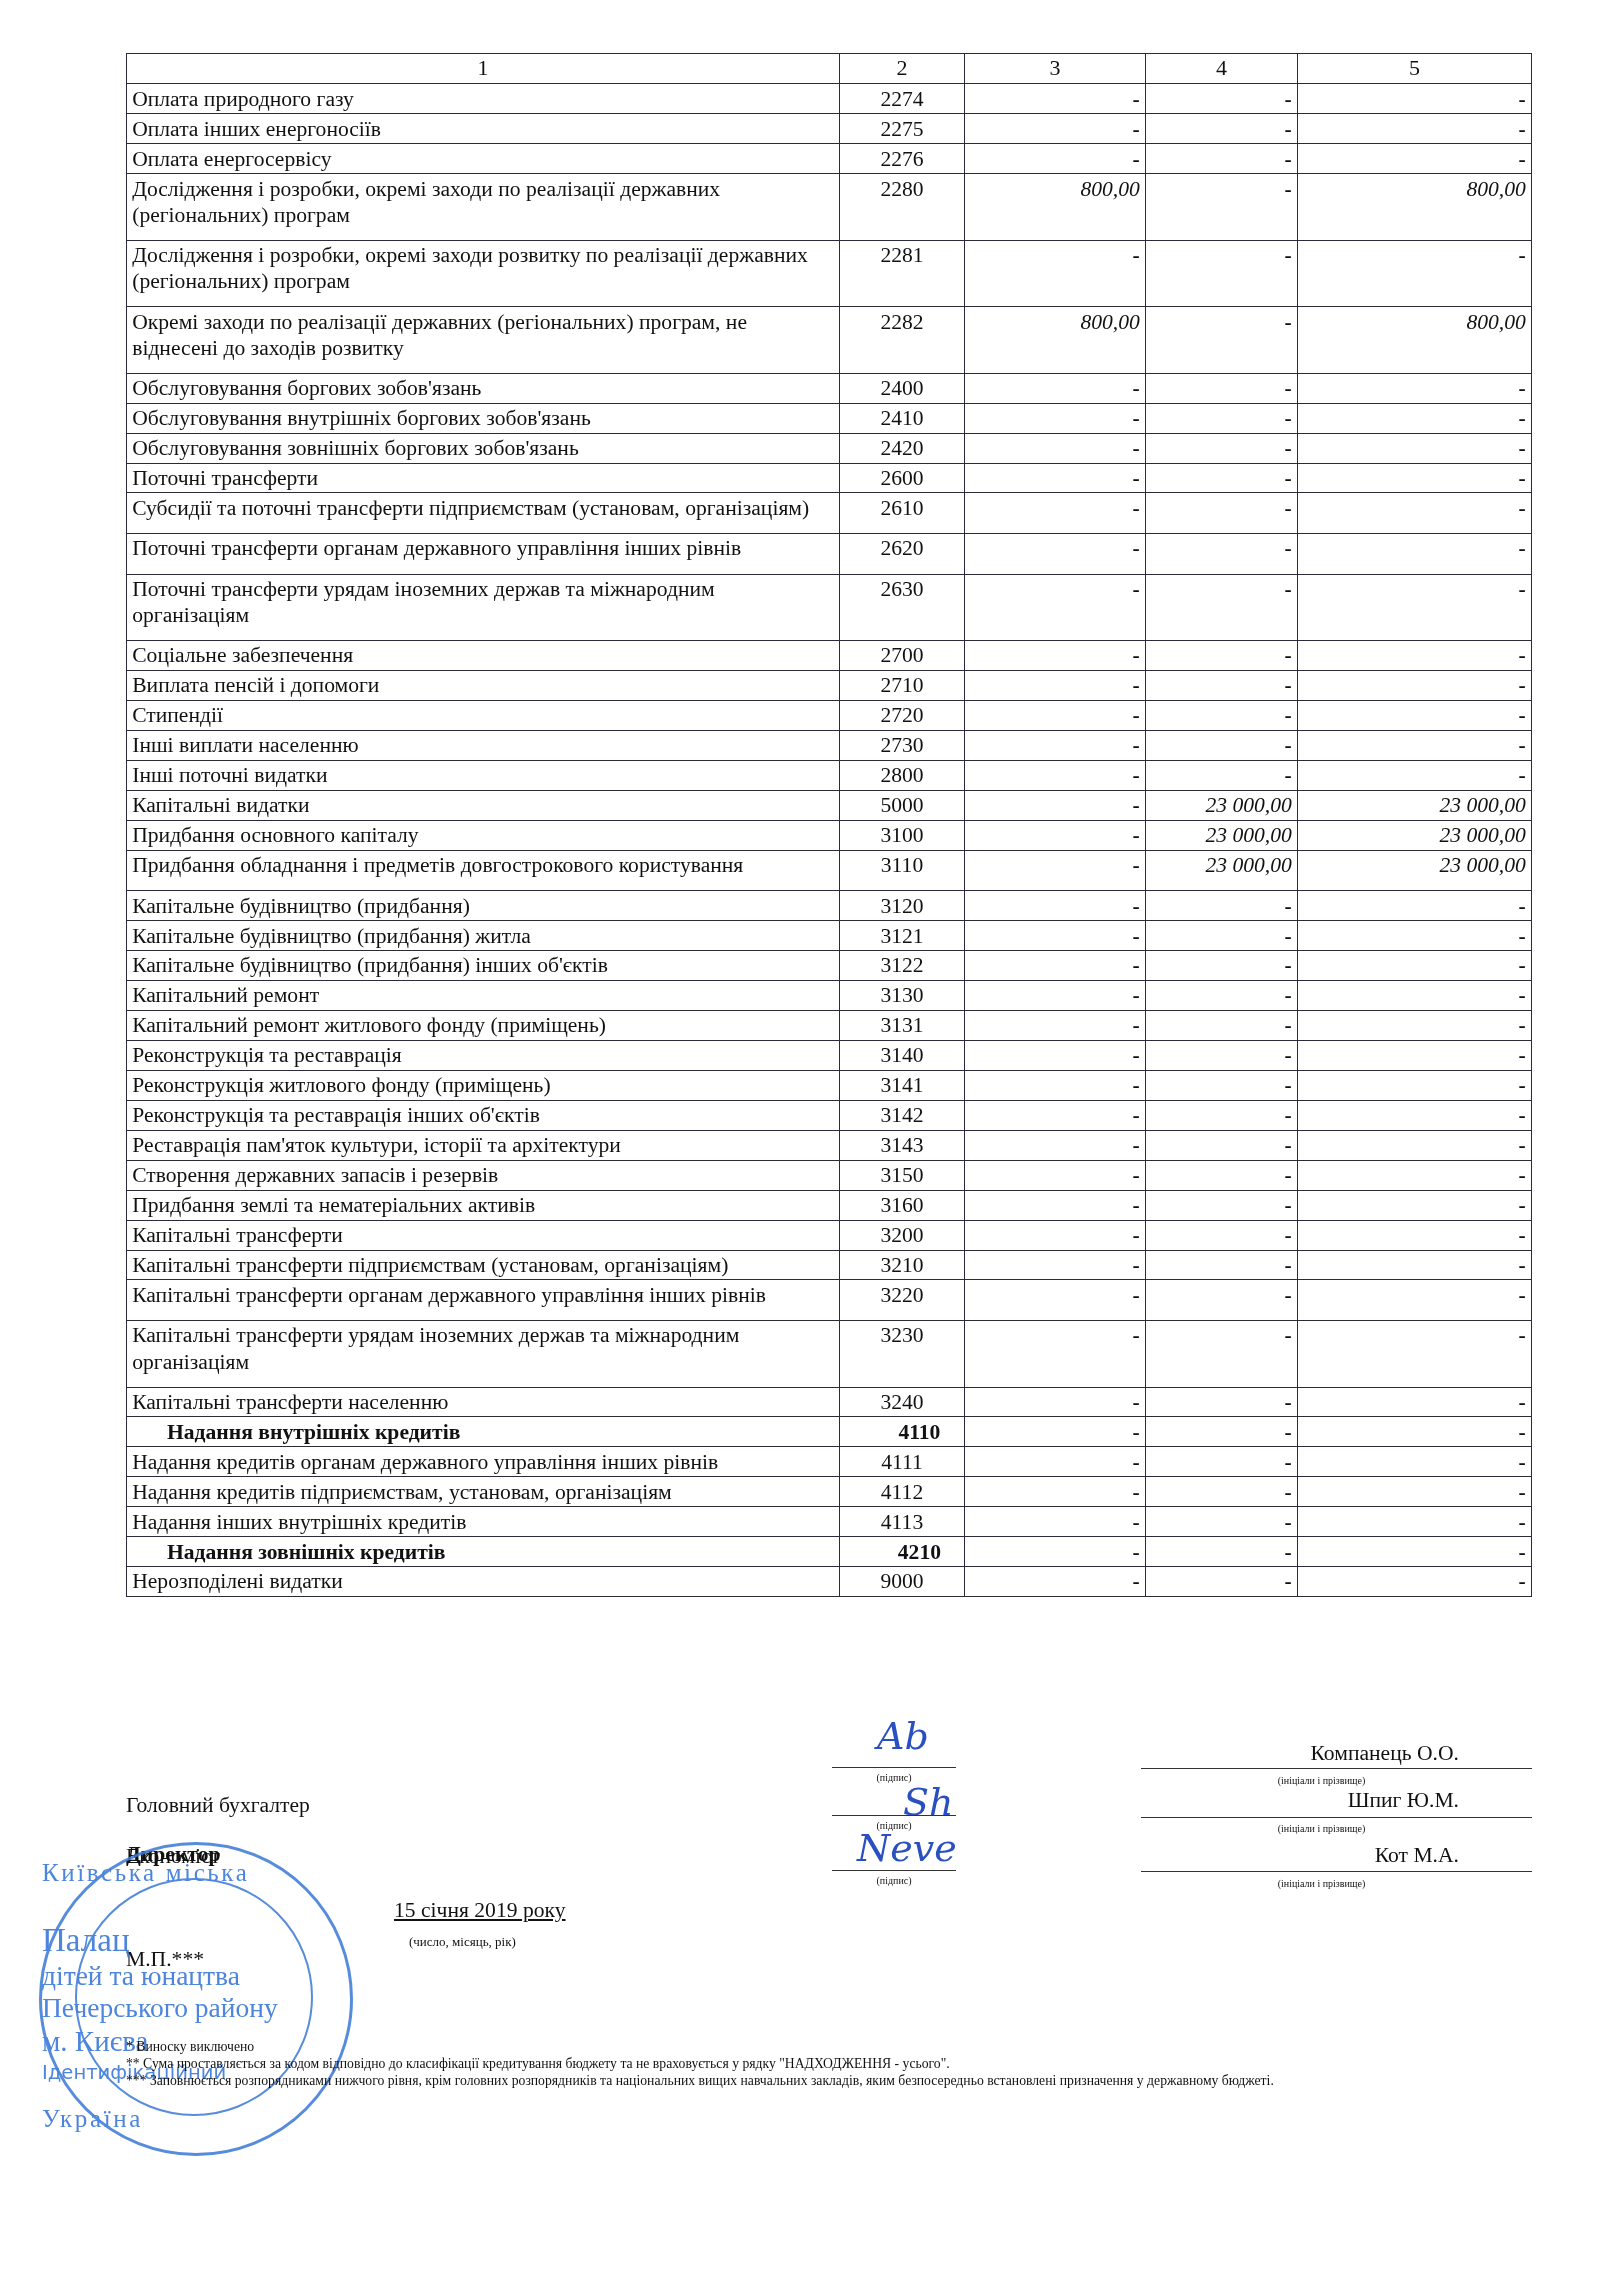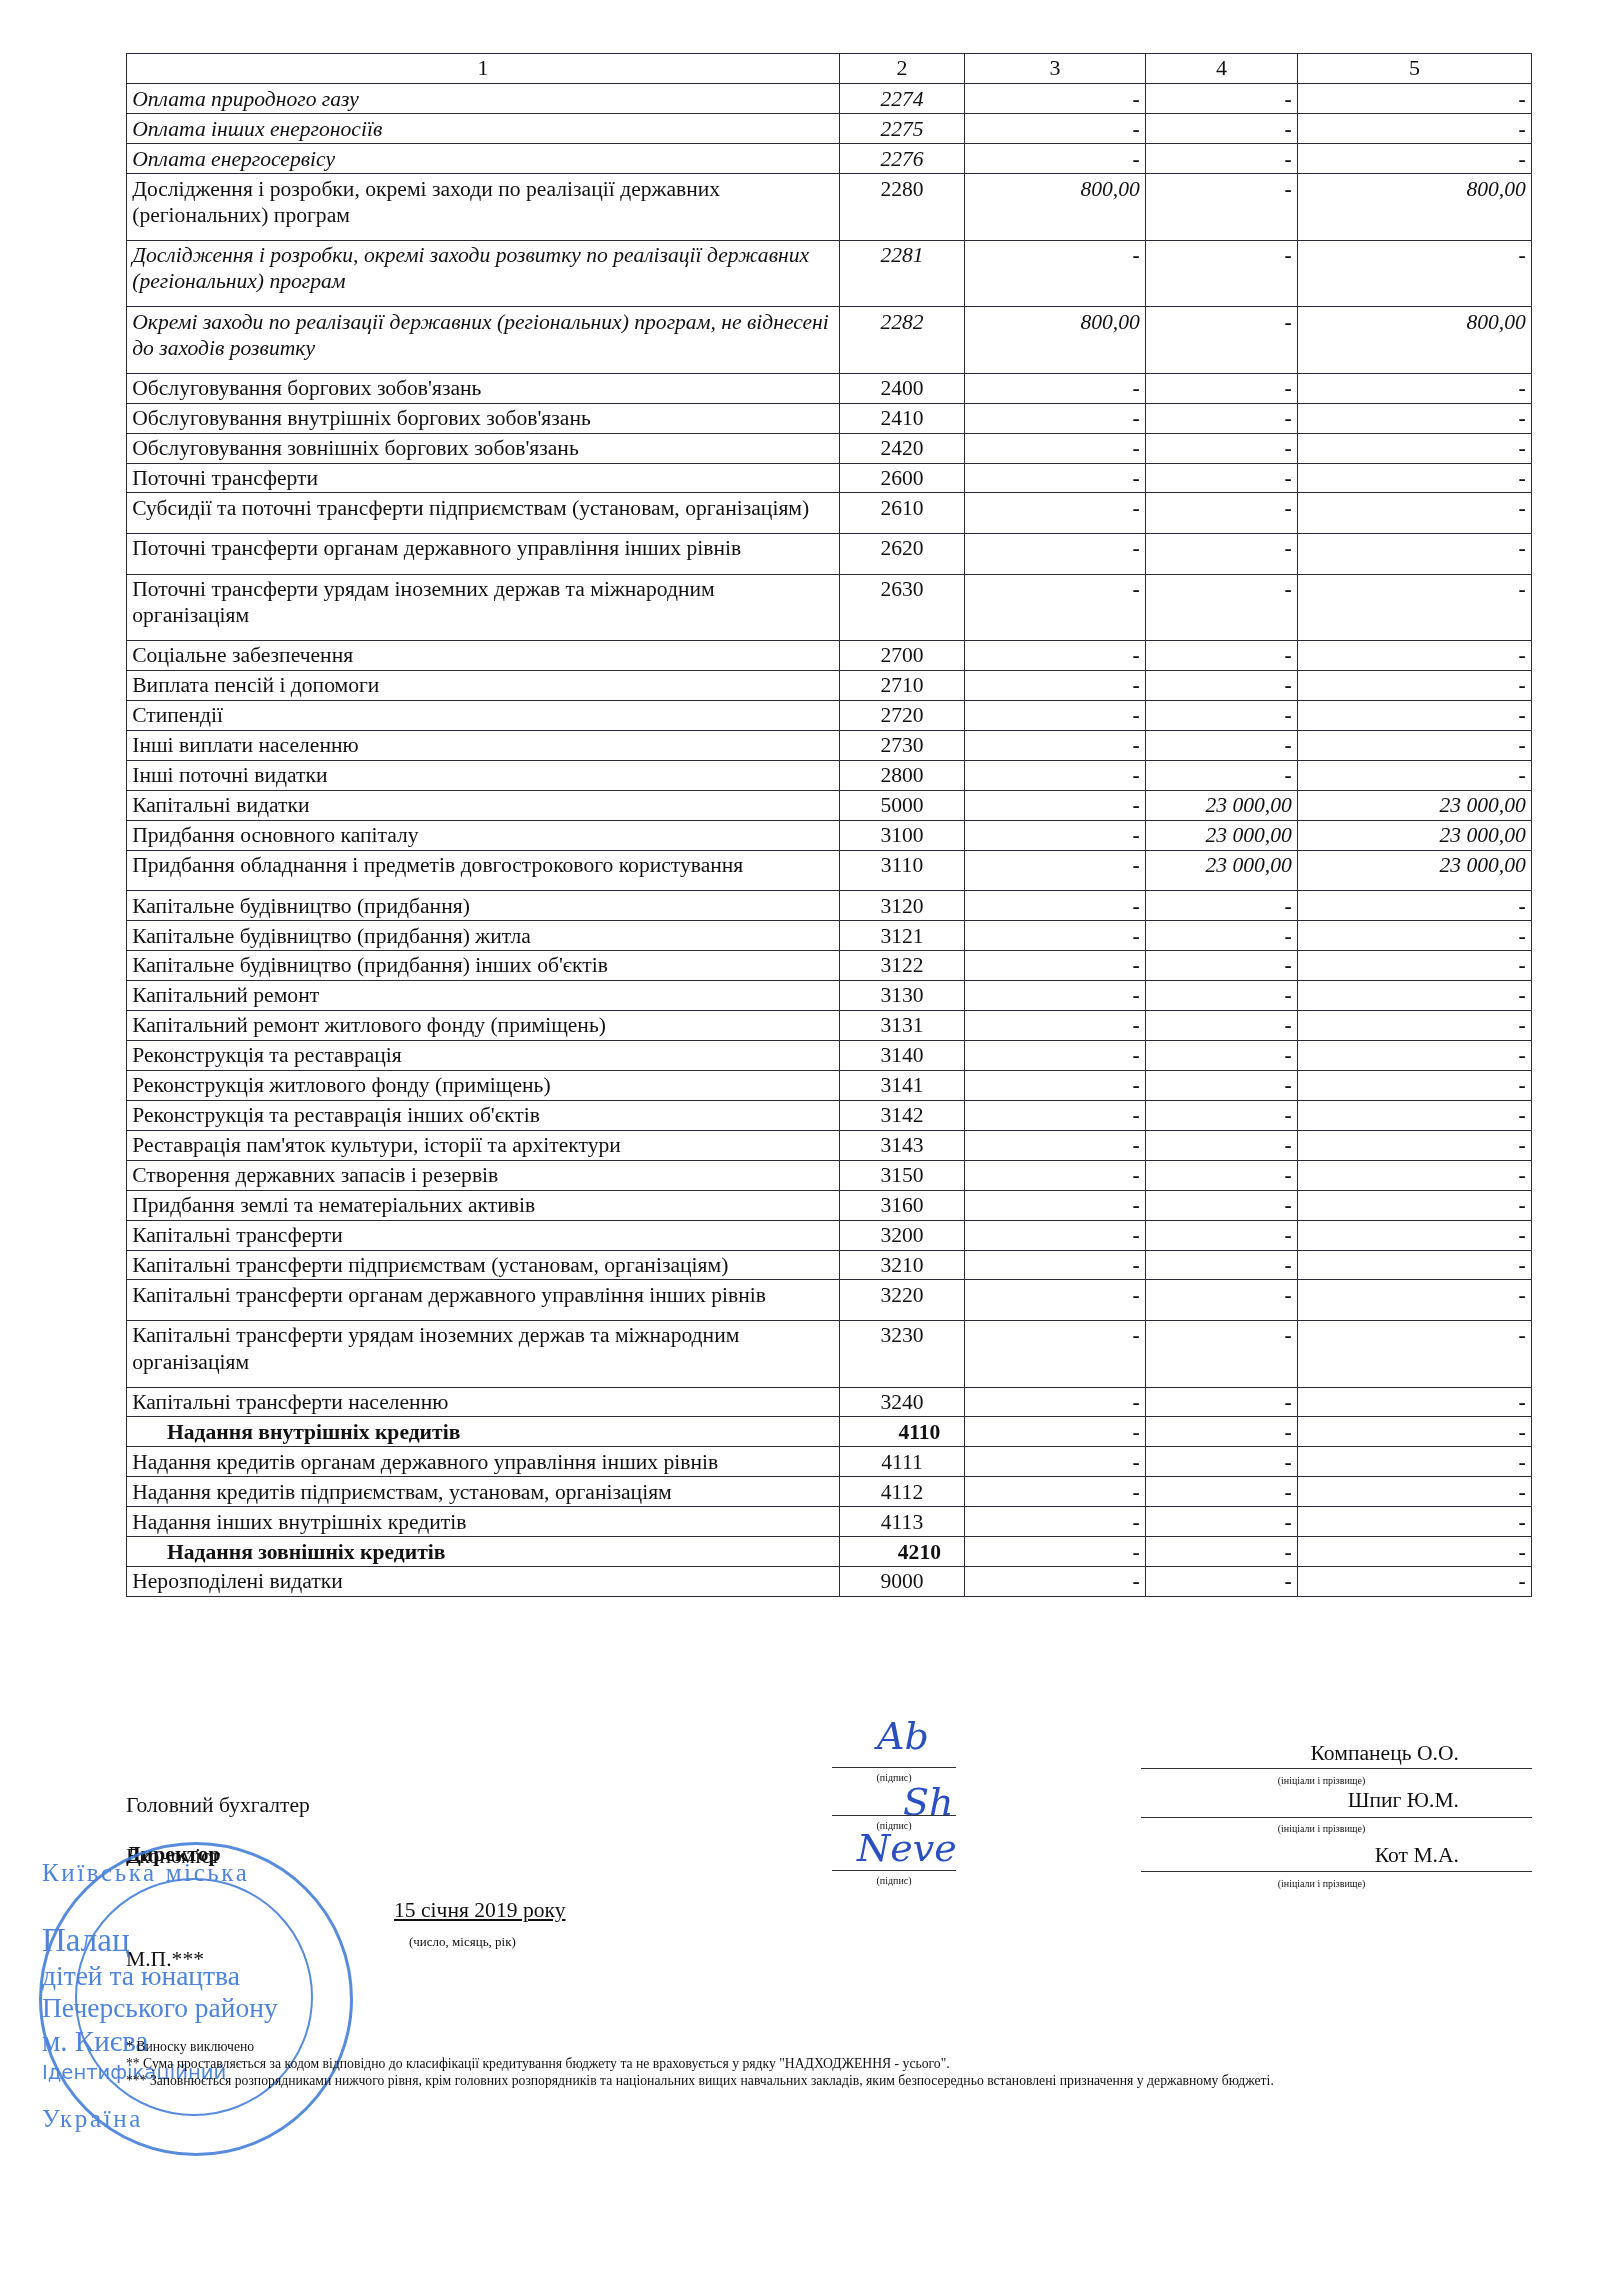--- a/index.html
+++ b/index.html
@@ -21,21 +21,21 @@
     col.c-name { width: 713px; }
     col.c-code { width: 125px; }
     col.c-v3 { width: 181px; }
     col.c-v4 { width: 152px; }
     col.c-v5 { width: 234px; }
 
     tr.head td { text-align: center; height: 26px; font-size: 22px; }
     td.code { text-align: center; }
     td.num { text-align: right; vertical-align: bottom; font-style: italic; }
     td.num.dash { font-style: normal; font-weight: bold; }
-    tr.italic td.name, tr.italic td.code { font-style: italic; }
+    tr.italic td.name, tr.italic td.code { }
     tr.bold td.name, tr.bold td.code { font-weight: bold; padding-left: 40px; }
     tr.tall td { height: 55px; }
     tr.mid td { height: 37px; }
     tr.row td { height: 26px; }
     tr.tall td.num { padding-bottom: 9.2px; }
 
     .sig-label { position: absolute; font-size: 21.6px; left: 126px; }
     .sig-line { position: absolute; border-top: 1.3px solid #333; }
     .sig-caption { position: absolute; font-size: 10px; text-align: center; }
     .sig-name { position: absolute; font-size: 21.6px; text-align: right; }

